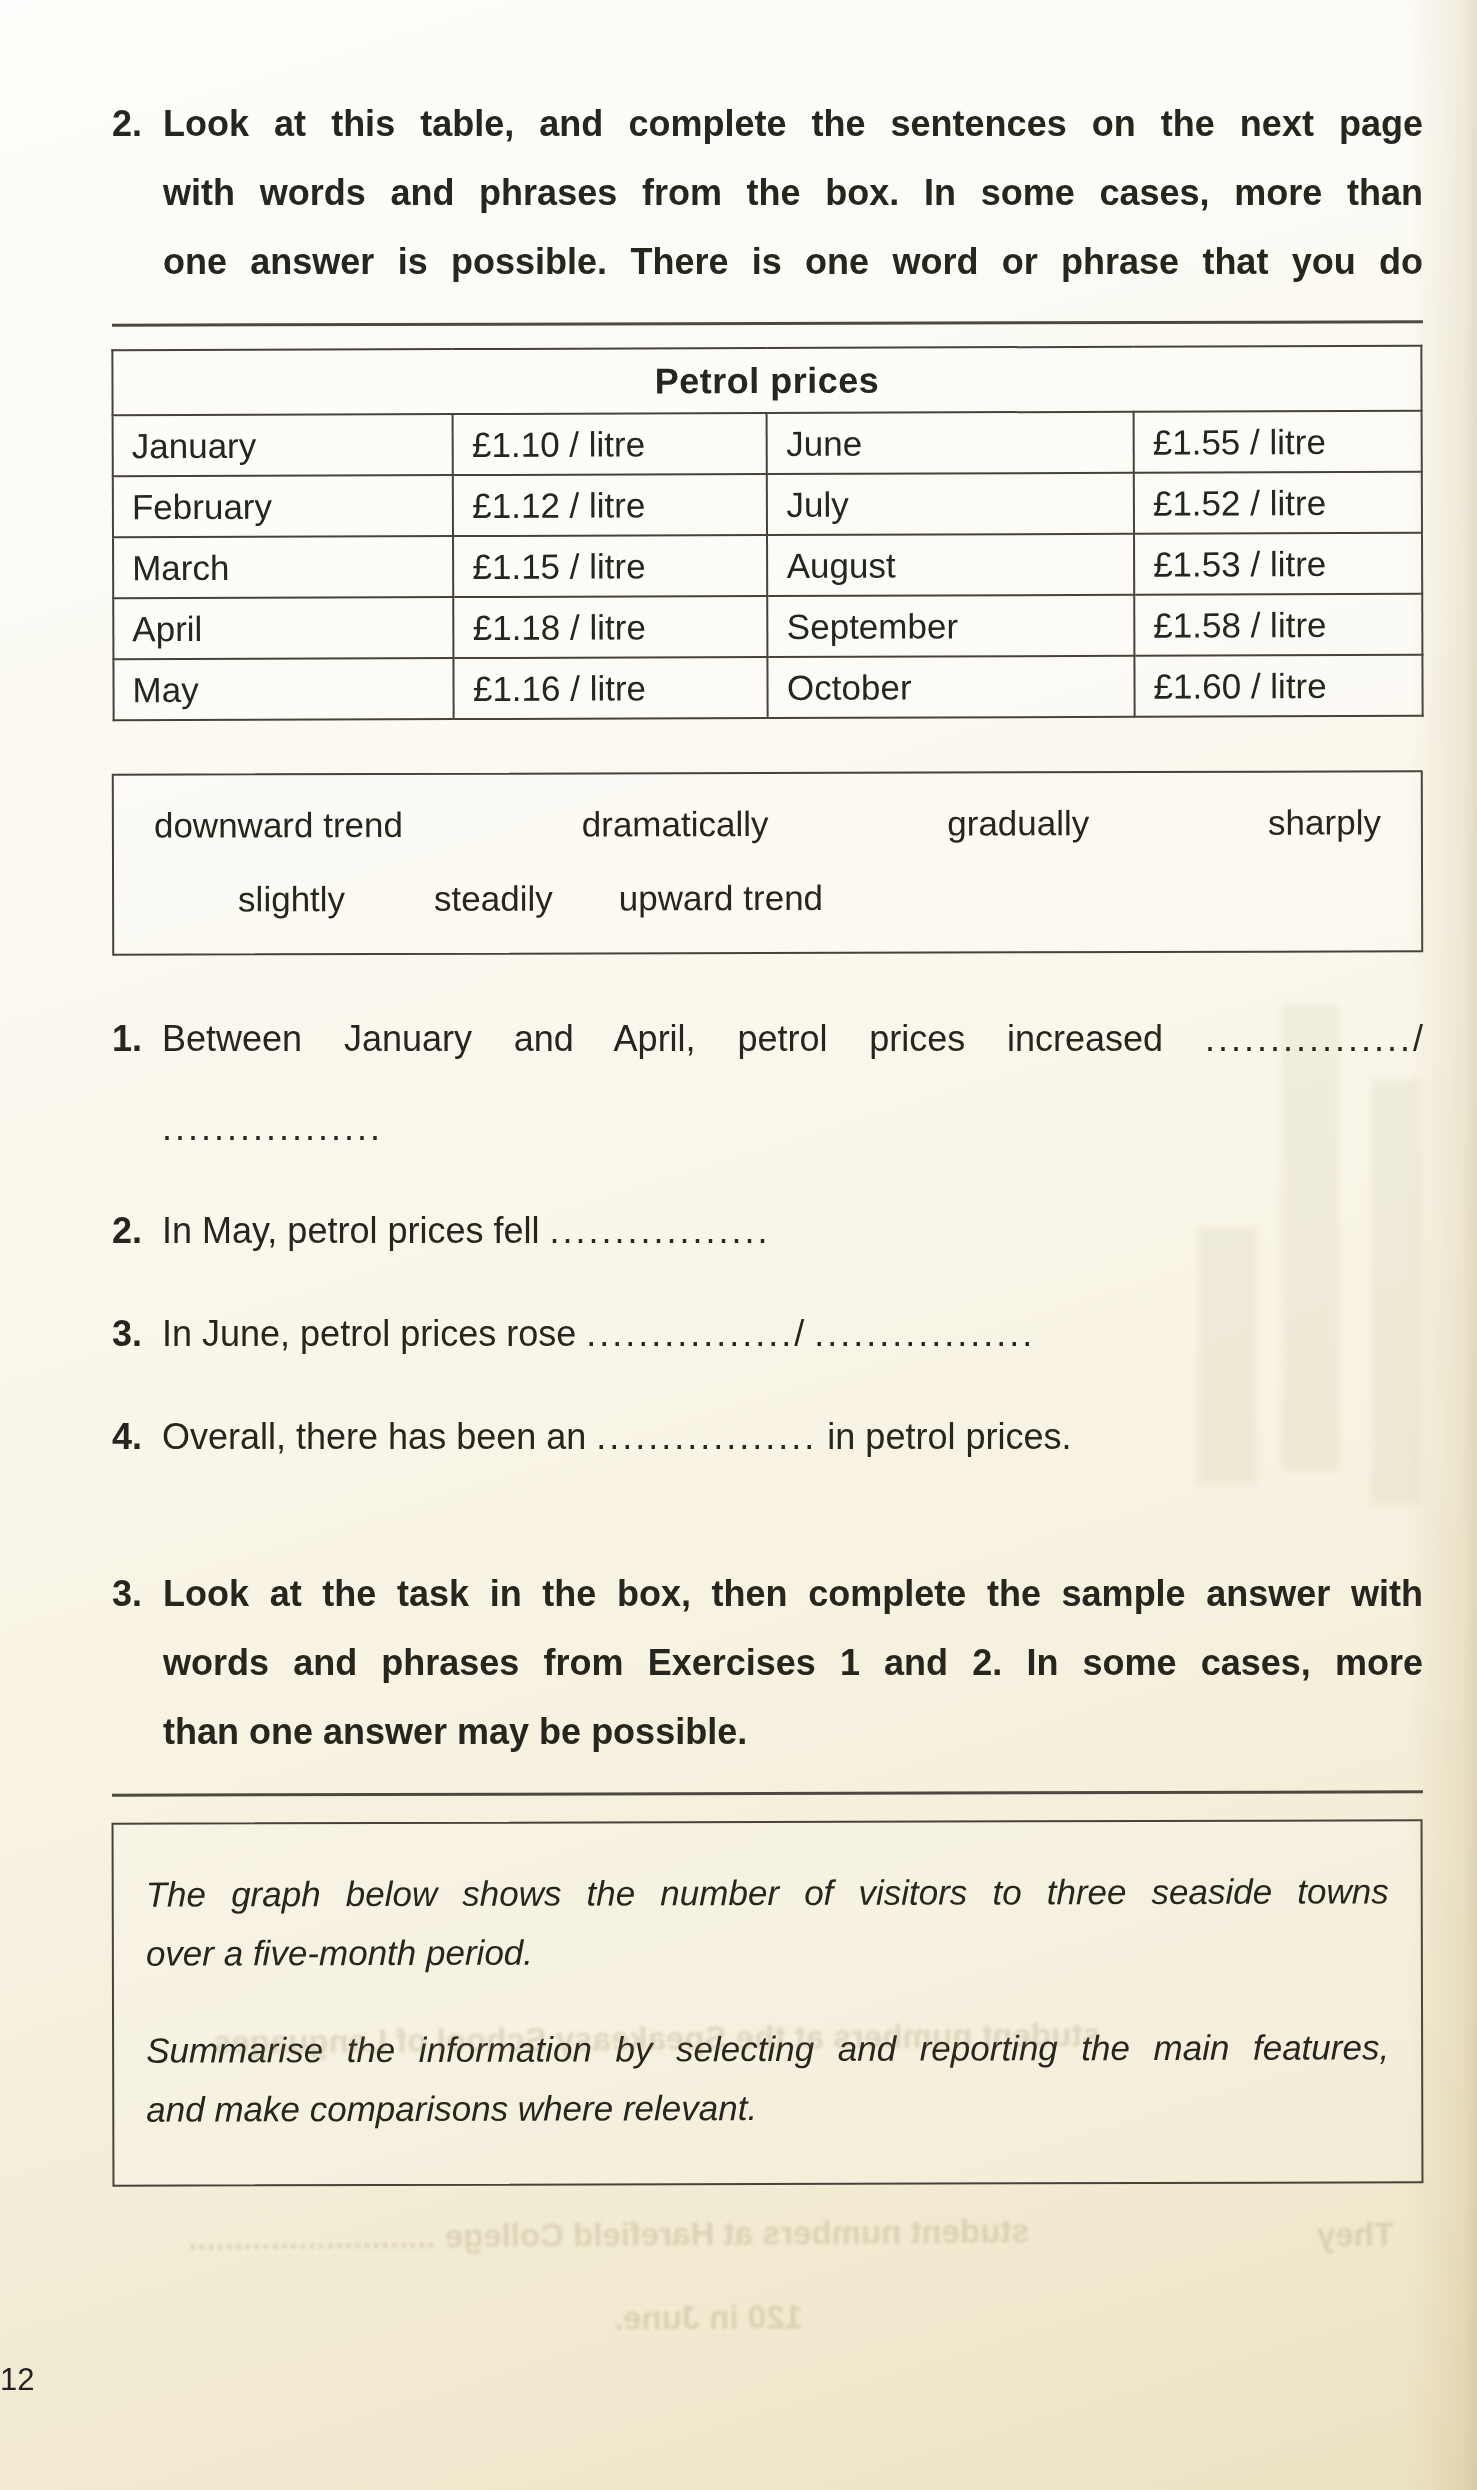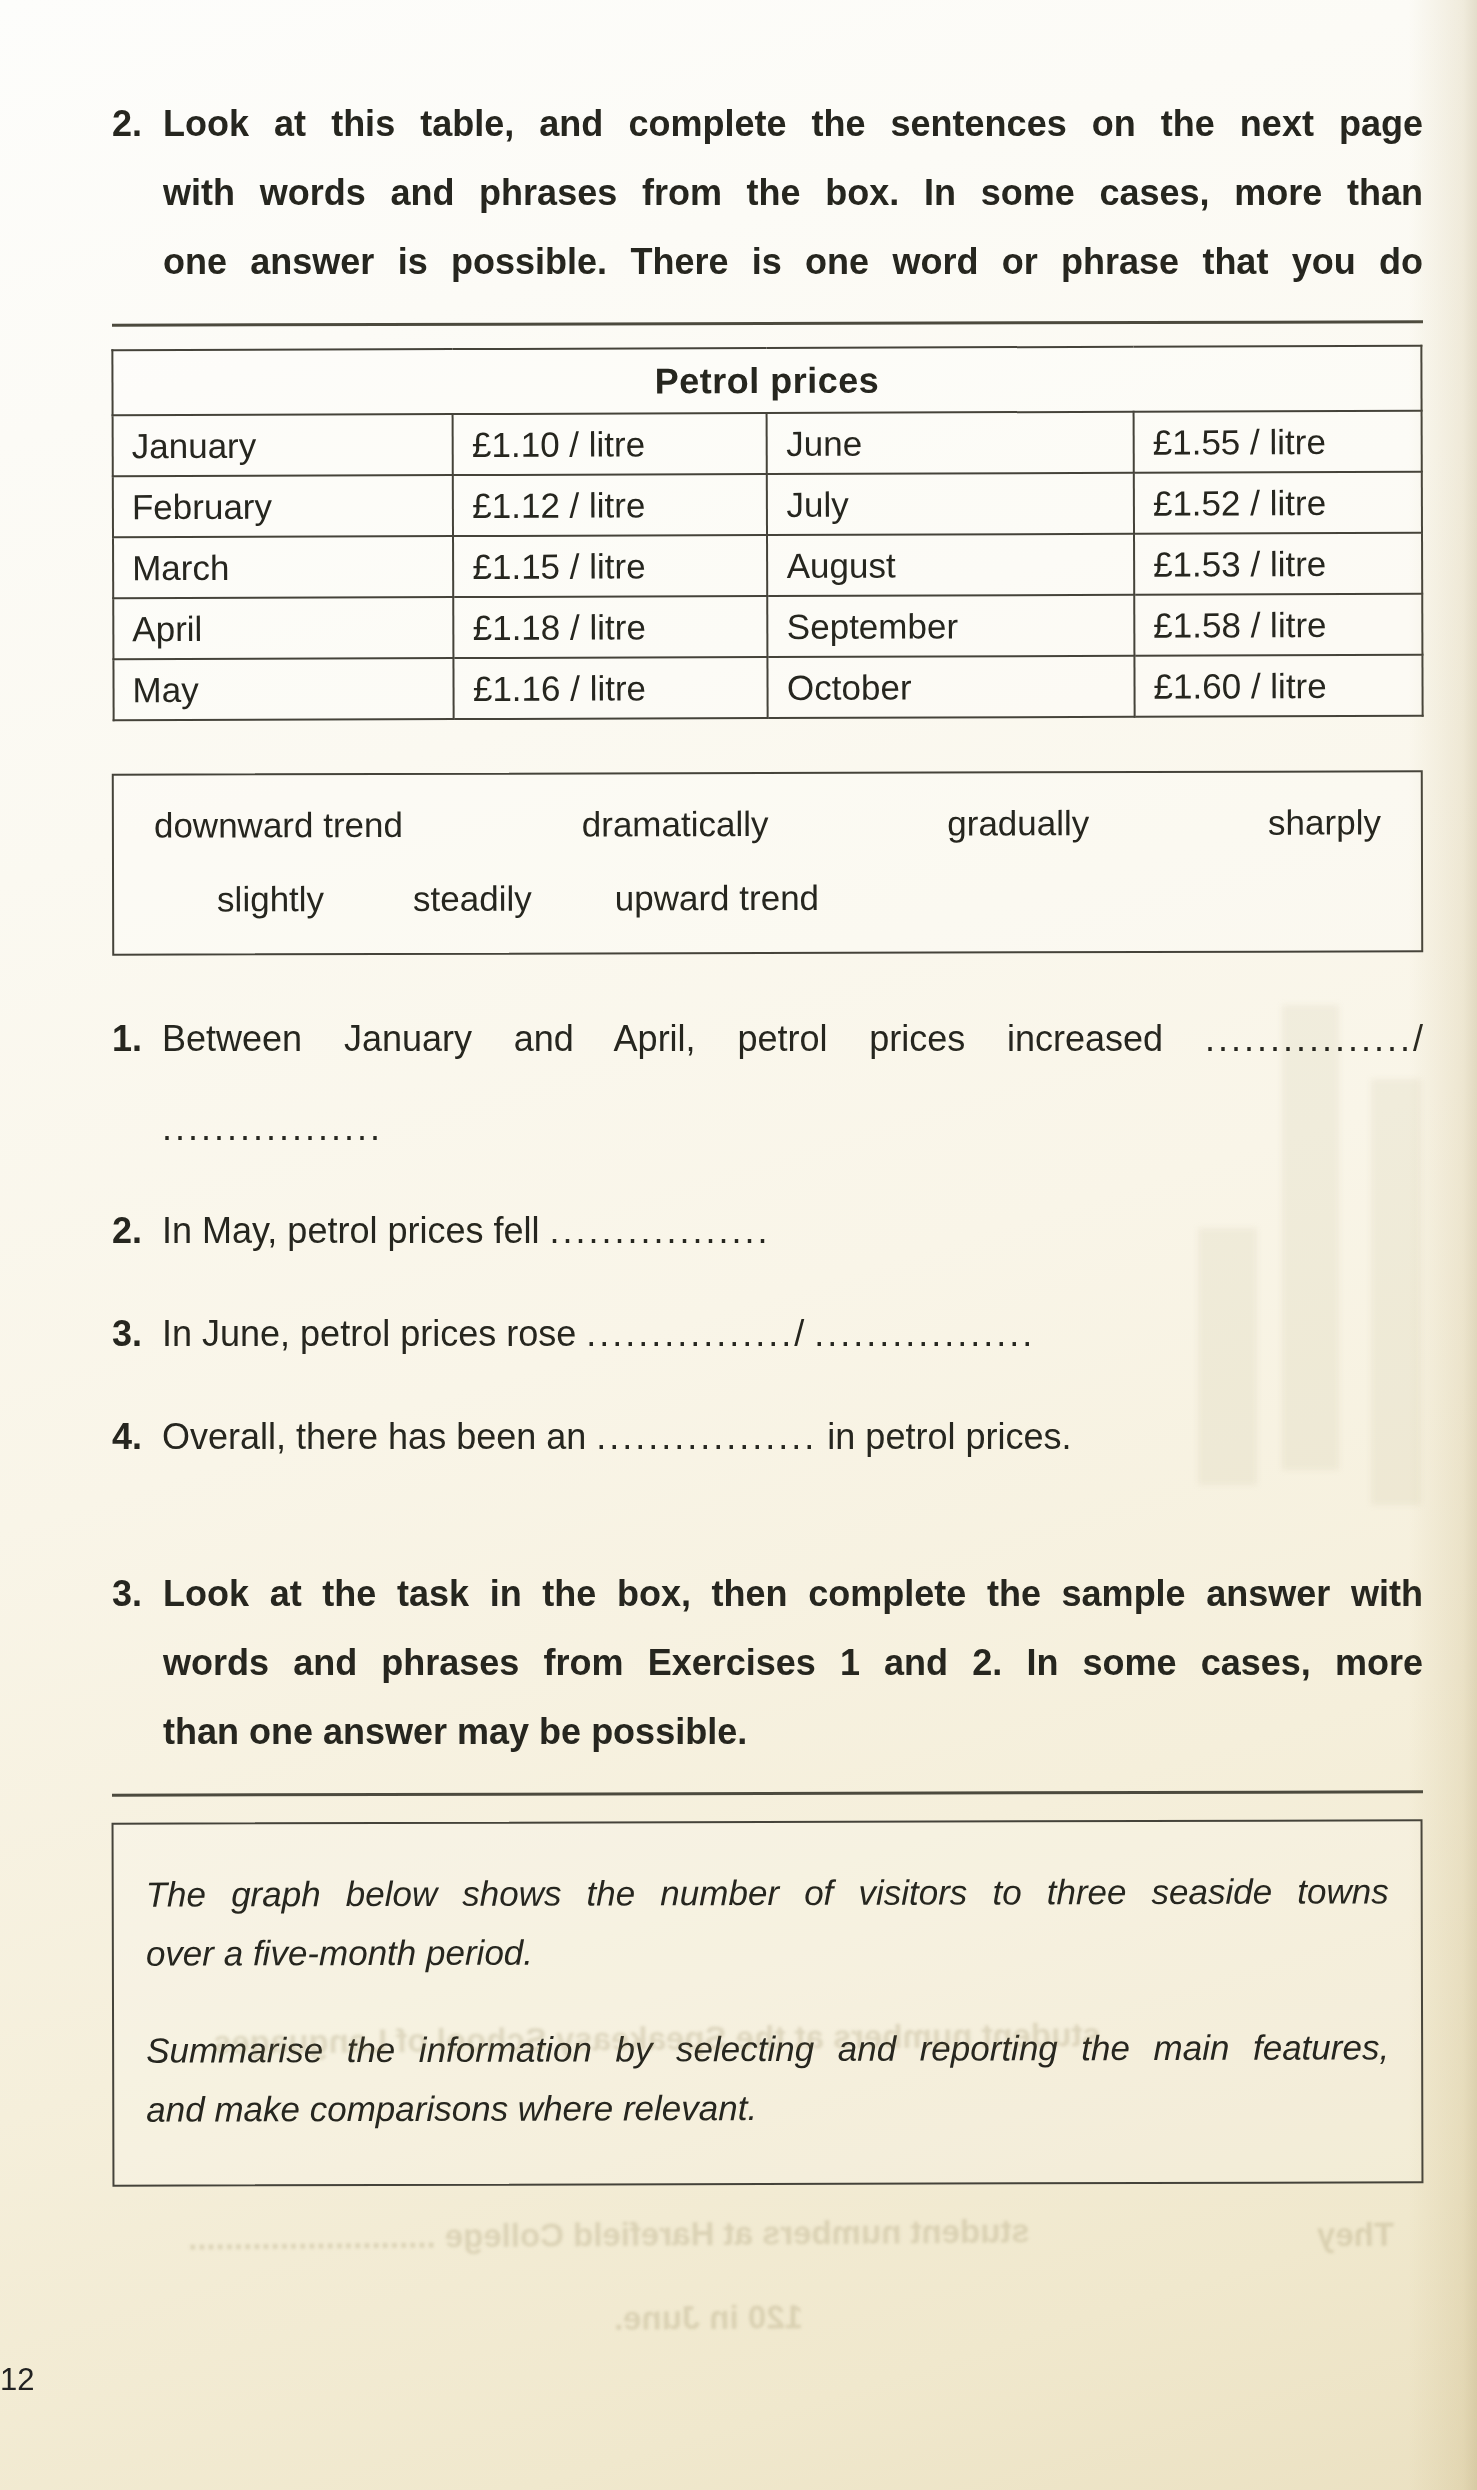--- a/index.html
+++ b/index.html
@@ -43,23 +43,23 @@
 
   
   .wordbox{
     margin-top:53px;border:2px solid #45433a;
     padding:30px 26px 34px 26px;font-size:35px;
     transform:rotate(-0.15deg);
     background:rgba(255,255,255,0.25);
   }
   .wb-row1{display:flex;justify-content:space-between;padding:0 14px;}
   .wb-row2{display:flex;margin-top:34px;}
-  .wb-row2 span:nth-child(1){margin-left:77px;}
+  .wb-row2 span:nth-child(1){margin-left:98px;}
   .wb-row2 span:nth-child(2){margin-left:89px;}
-  .wb-row2 span:nth-child(3){margin-left:83px;}
+  .wb-row2 span:nth-child(3){margin-left:66px;}
 
   
   .sentences{margin-top:57px;font-size:36px;}
   .sentence{position:relative;padding-left:50px;margin-bottom:48px;line-height:55px;}
   .sentence .num{position:absolute;left:0;top:0;font-weight:700;}
   .dots{letter-spacing:3px;}
   .s1-l2{margin-top:34px;}
 
   
   .ex3{margin-top:95px;}

